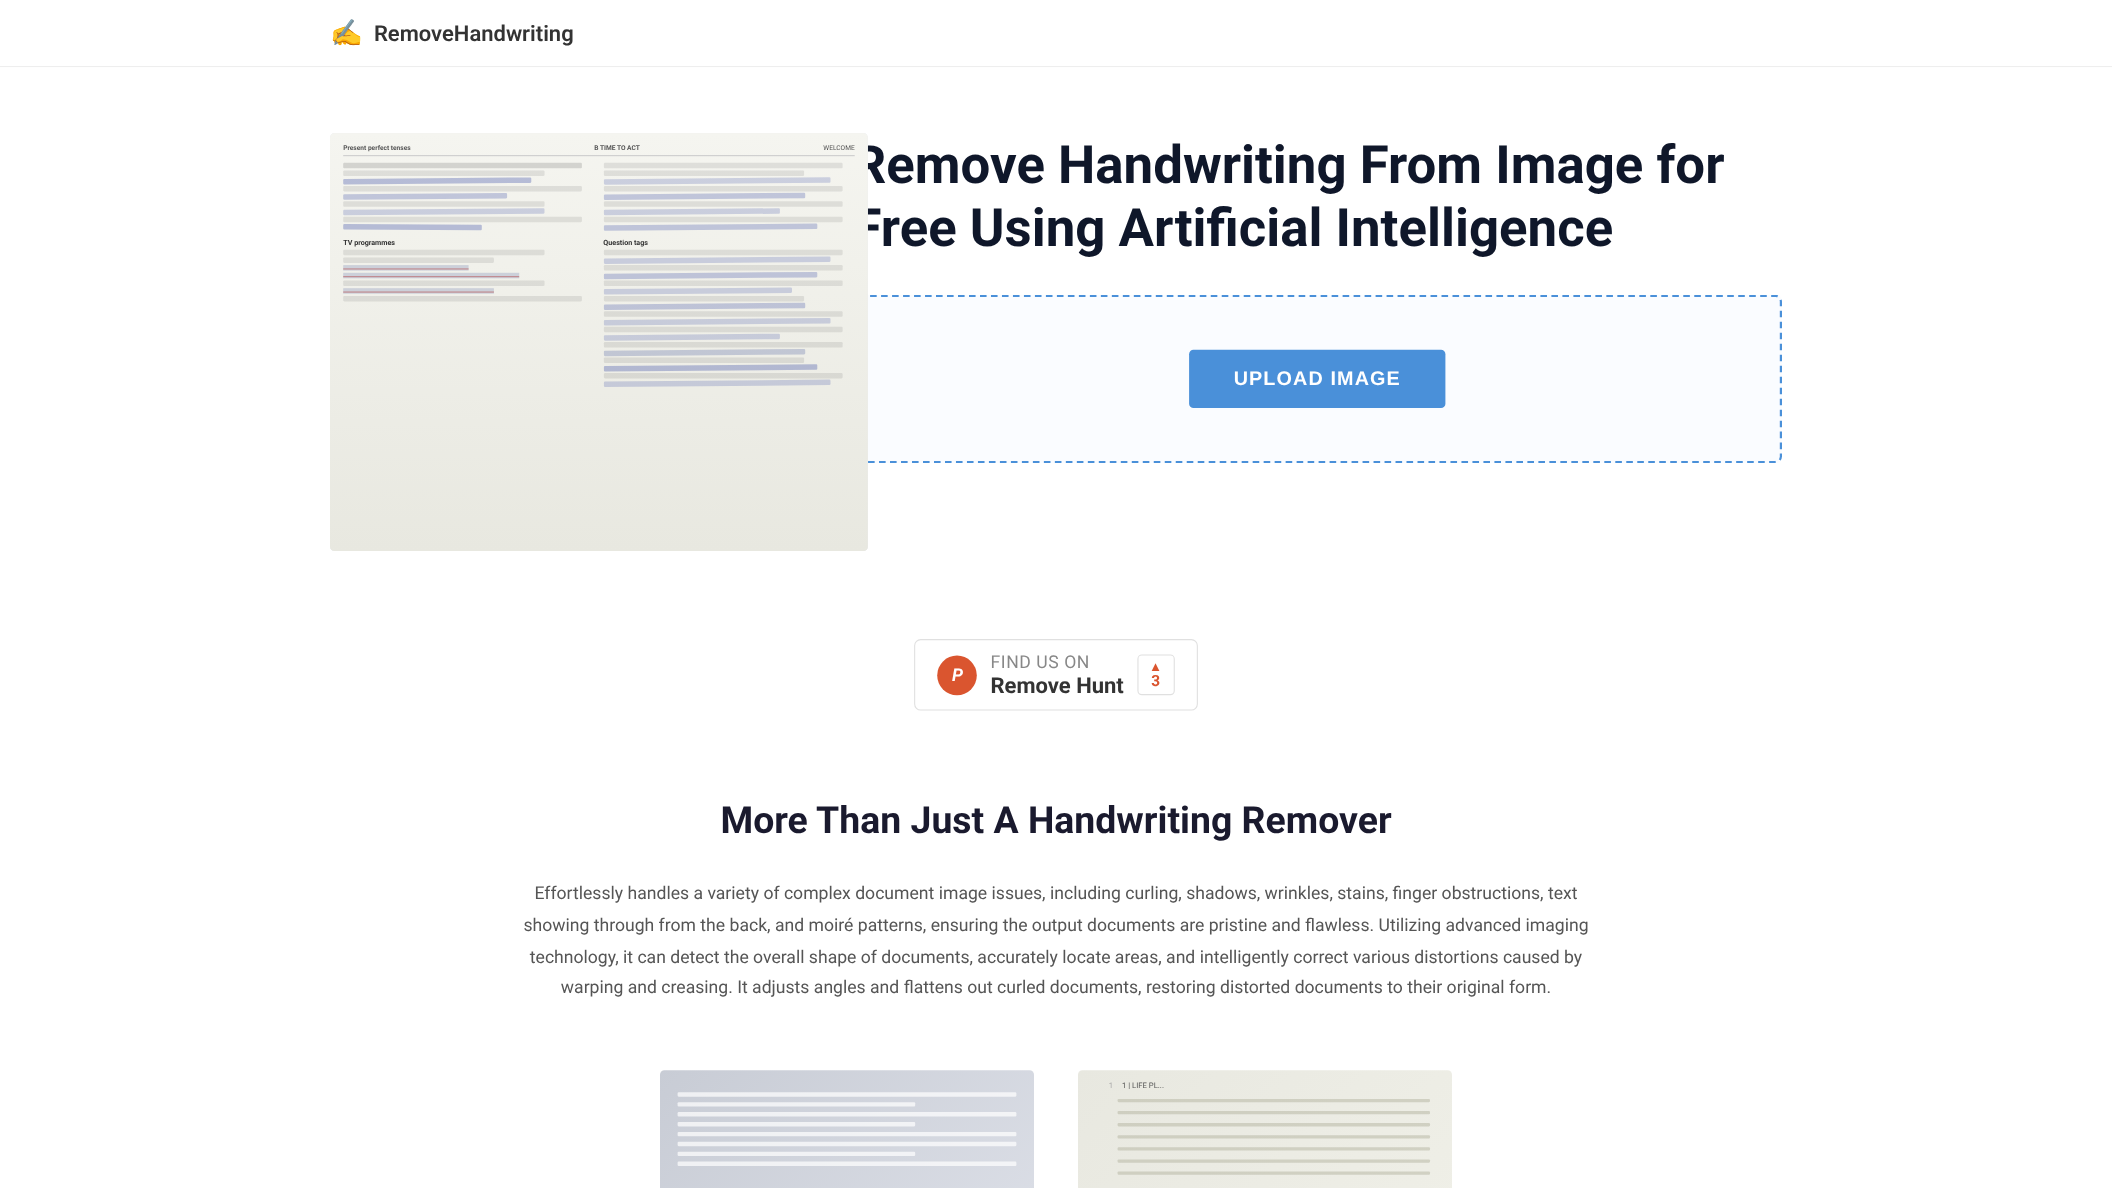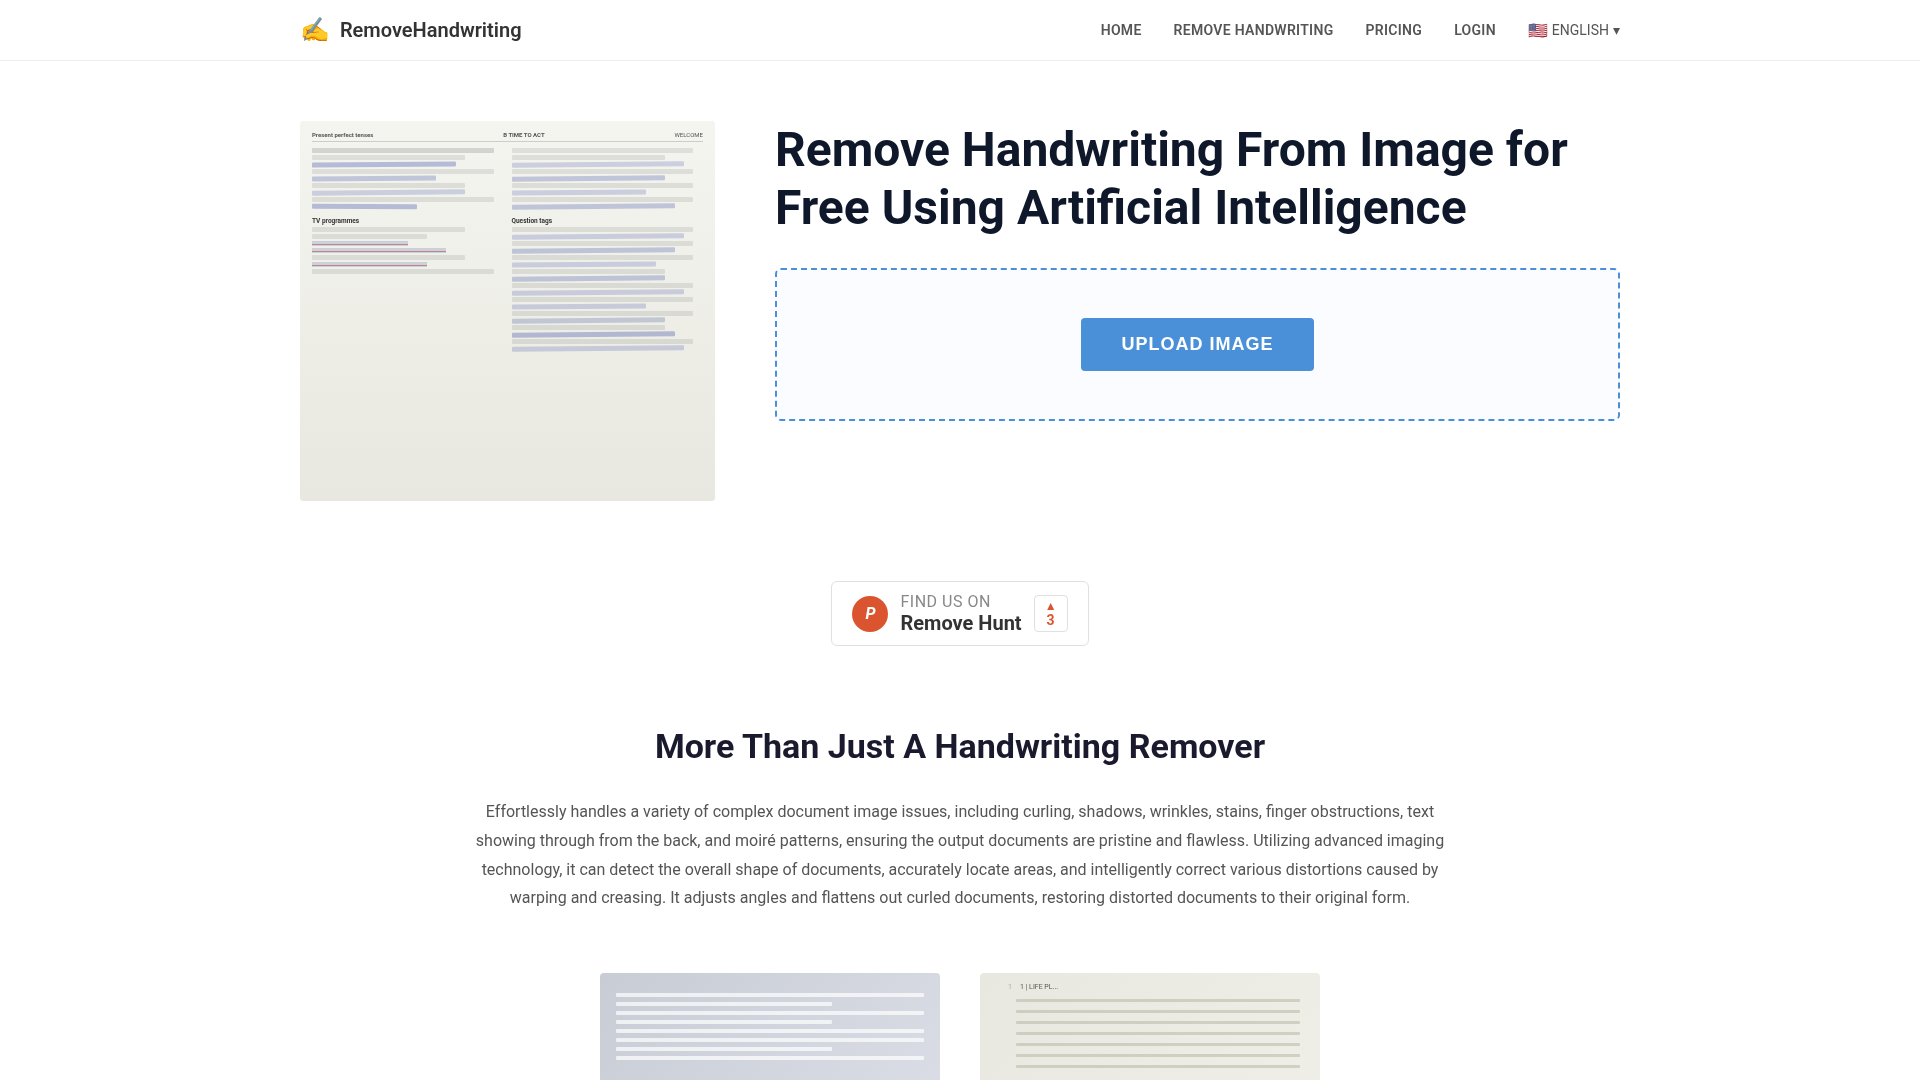--- a/index.html
+++ b/index.html
@@ -82,21 +82,21 @@
       padding: 60px 300px;
       gap: 60px;
     }
 
     .hero-image-container {
       flex: 0 0 auto;
       width: 415px;
     }
 
     .hero-image {
-      width: 415px;
+      width: 489px;
       height: 380px;
       background: #e8eaf0;
       border-radius: 4px;
       overflow: hidden;
       position: relative;
     }
 
     
     .worksheet-bg {
       width: 100%;
@@ -398,31 +398,20 @@
     }
   </style>
 </head>
 <body>
 
 <nav>
   <a class="logo-area" href="#">
     <span class="logo-icon">✍️</span>
     <span class="logo-text">RemoveHandwriting</span>
   </a>
-  <div class="nav-links">
-    <a class="nav-link" href="#">HOME</a>
-    <a class="nav-link" href="#">REMOVE HANDWRITING</a>
-    <a class="nav-link" href="#">PRICING</a>
-    <a class="nav-link" href="#">LOGIN</a>
-    <div class="lang-selector">
-      <span class="flag-icon">🇺🇸</span>
-      <span>ENGLISH</span>
-      <span>▾</span>
-    </div>
-  </div>
 </nav>
 
 <section class="hero">
 
   <div class="hero-image-container">
     <div class="hero-image">
       <div class="worksheet-bg">
 
         <div class="worksheet-header">
           <span style="font-size:6px;font-weight:bold;">Present perfect tenses</span>

